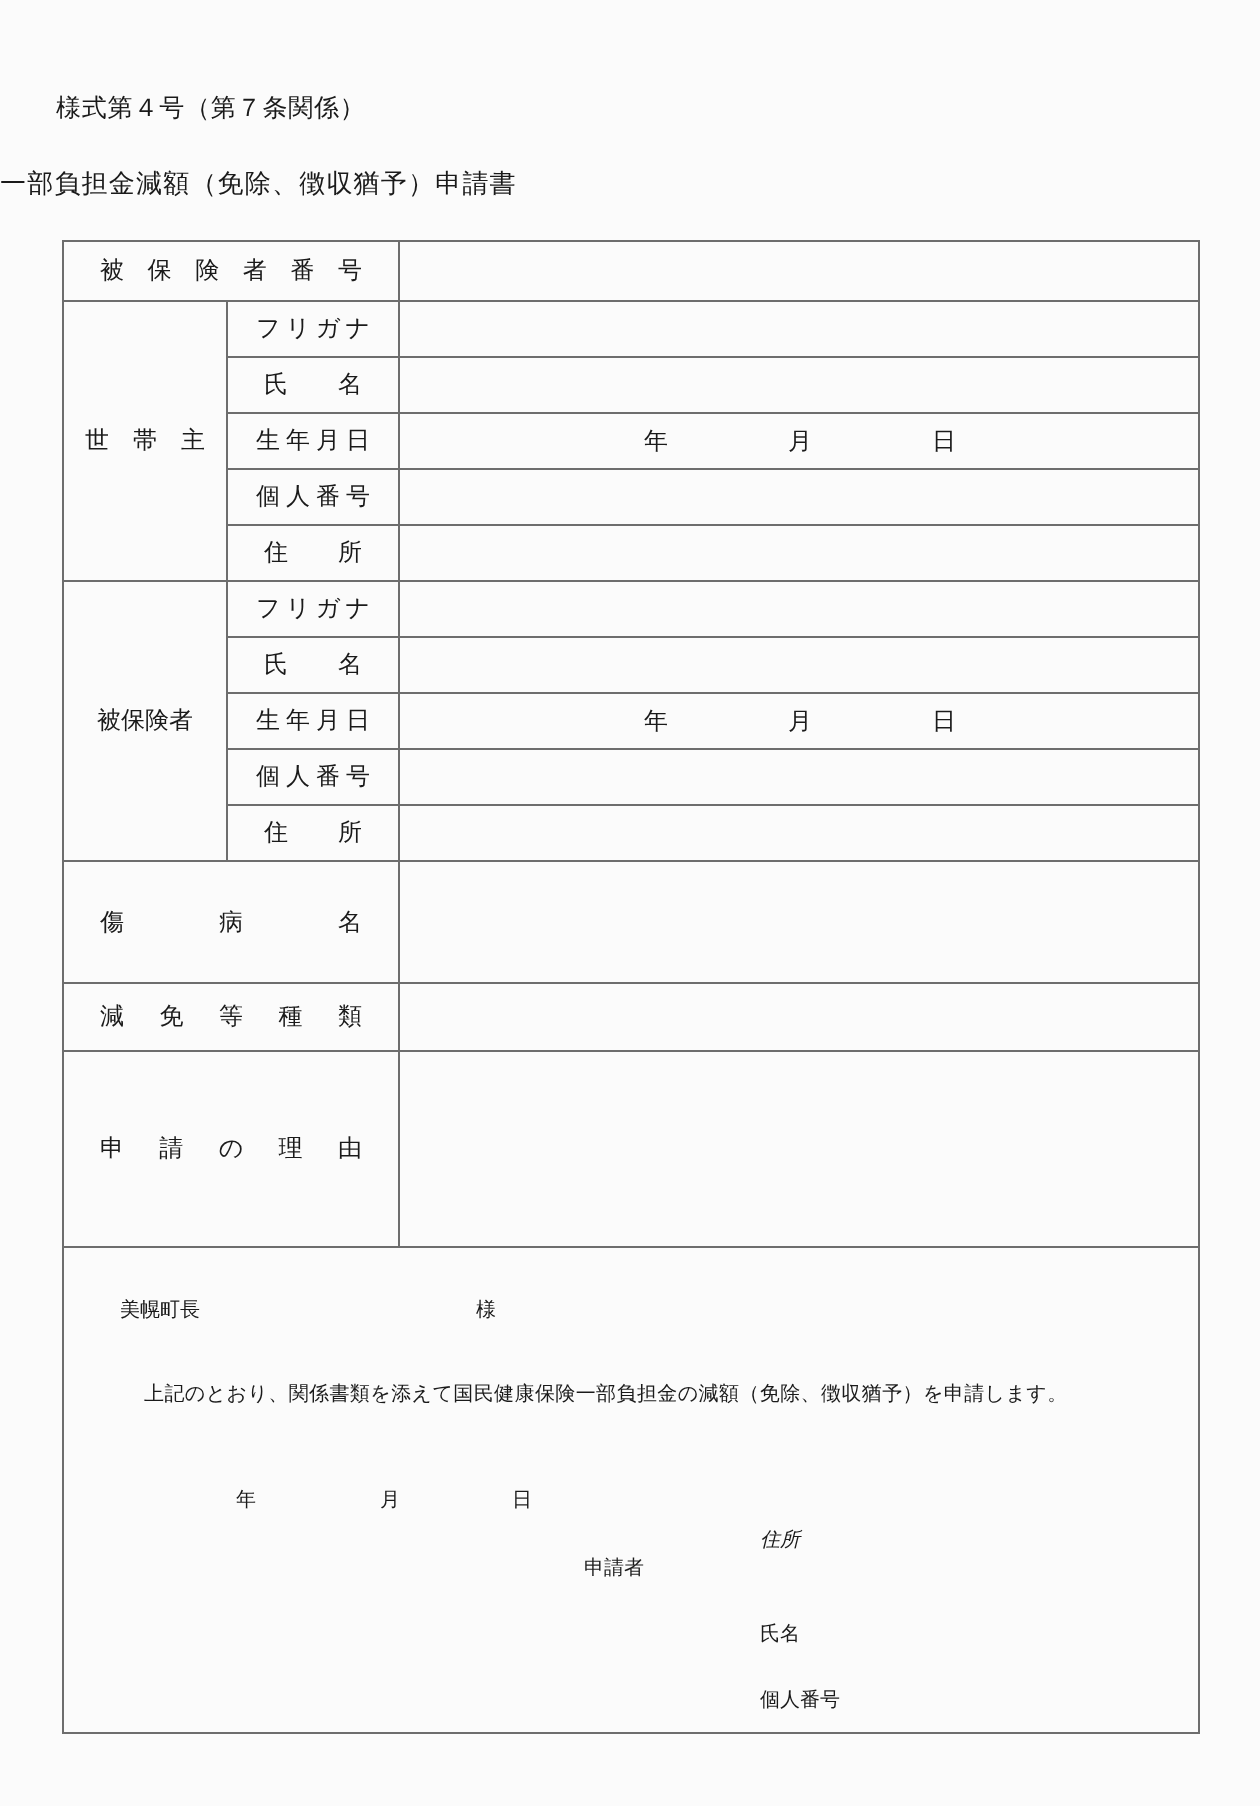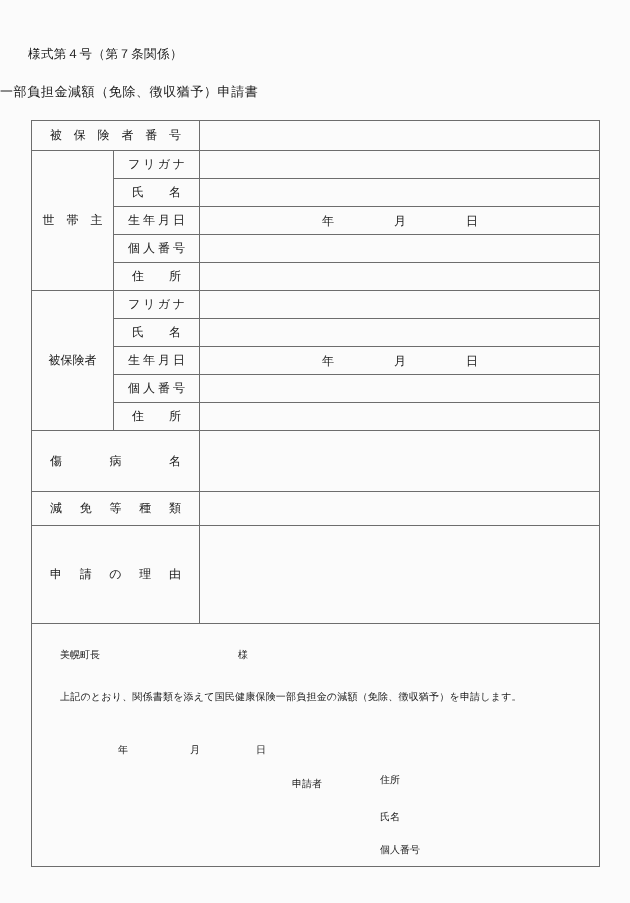--- a/index.html
+++ b/index.html
@@ -118,28 +118,28 @@
     height: 242px;
     font-size: 10px;
   }
   .foot-inner span,
   .foot-inner div {
     position: absolute;
     white-space: nowrap;
   }
   .mayor      { left: 28px;  top: 24px; }
   .mayor-sama { left: 206px; top: 24px; }
-  .statement  { left: 28px;  top: 66px; letter-spacing: 0.2px; text-align: center; }
+  .statement  { left: 40px;  top: 66px; letter-spacing: 0.2px; text-align: center; }
 
   .f-year  { left: 86px;  top: 119px; }
   .f-month { left: 158px; top: 119px; }
   .f-day   { left: 224px; top: 119px; }
 
   .applicant-label { left: 260px; top: 153px; }
-  .f-addr   { left: 348px; top: 149px; }
+  .f-addr   { left: 348px; top: 139px; font-style: italic; }
   .f-name   { left: 348px; top: 186px; }
   .f-mynum  { left: 348px; top: 219px; }
 </style>
 </head>
 <body>
 
 <div class="page">
 
   <div class="form-no">様式第４号（第７条関係）</div>
 

